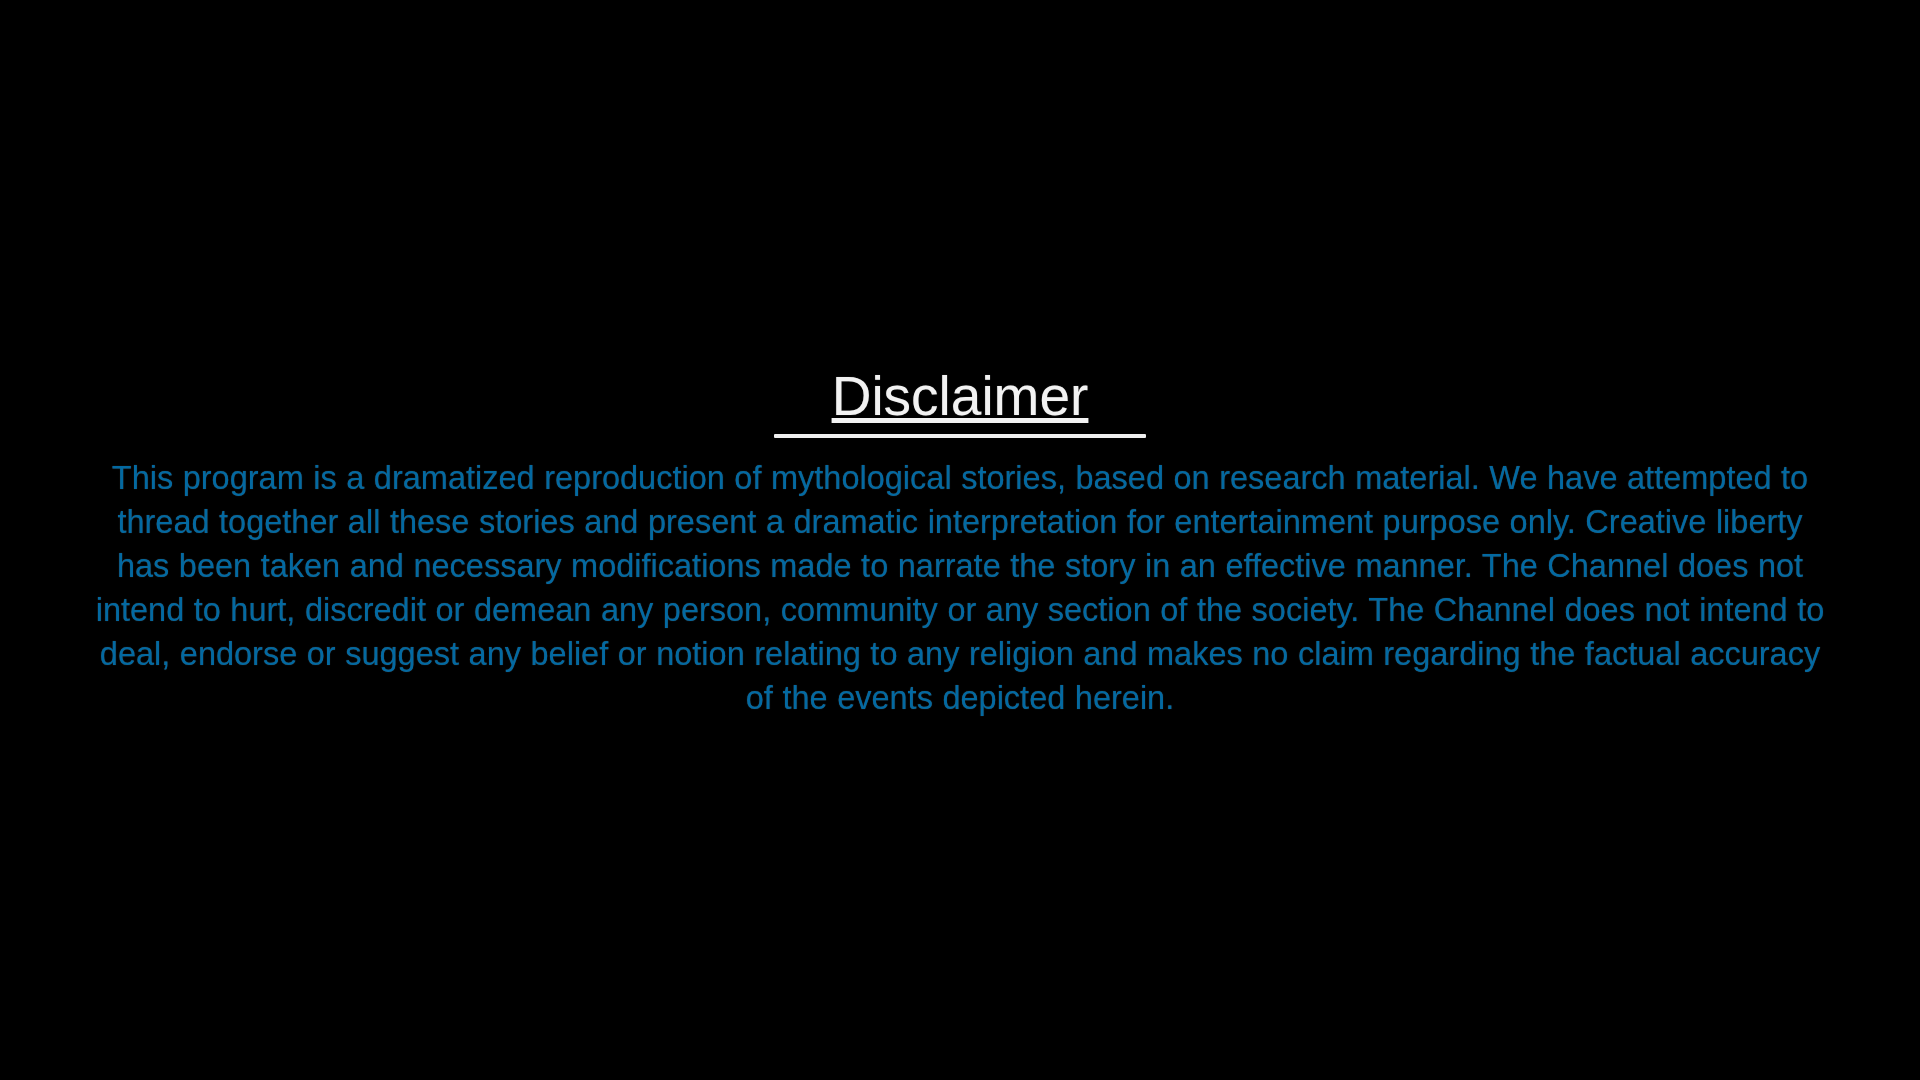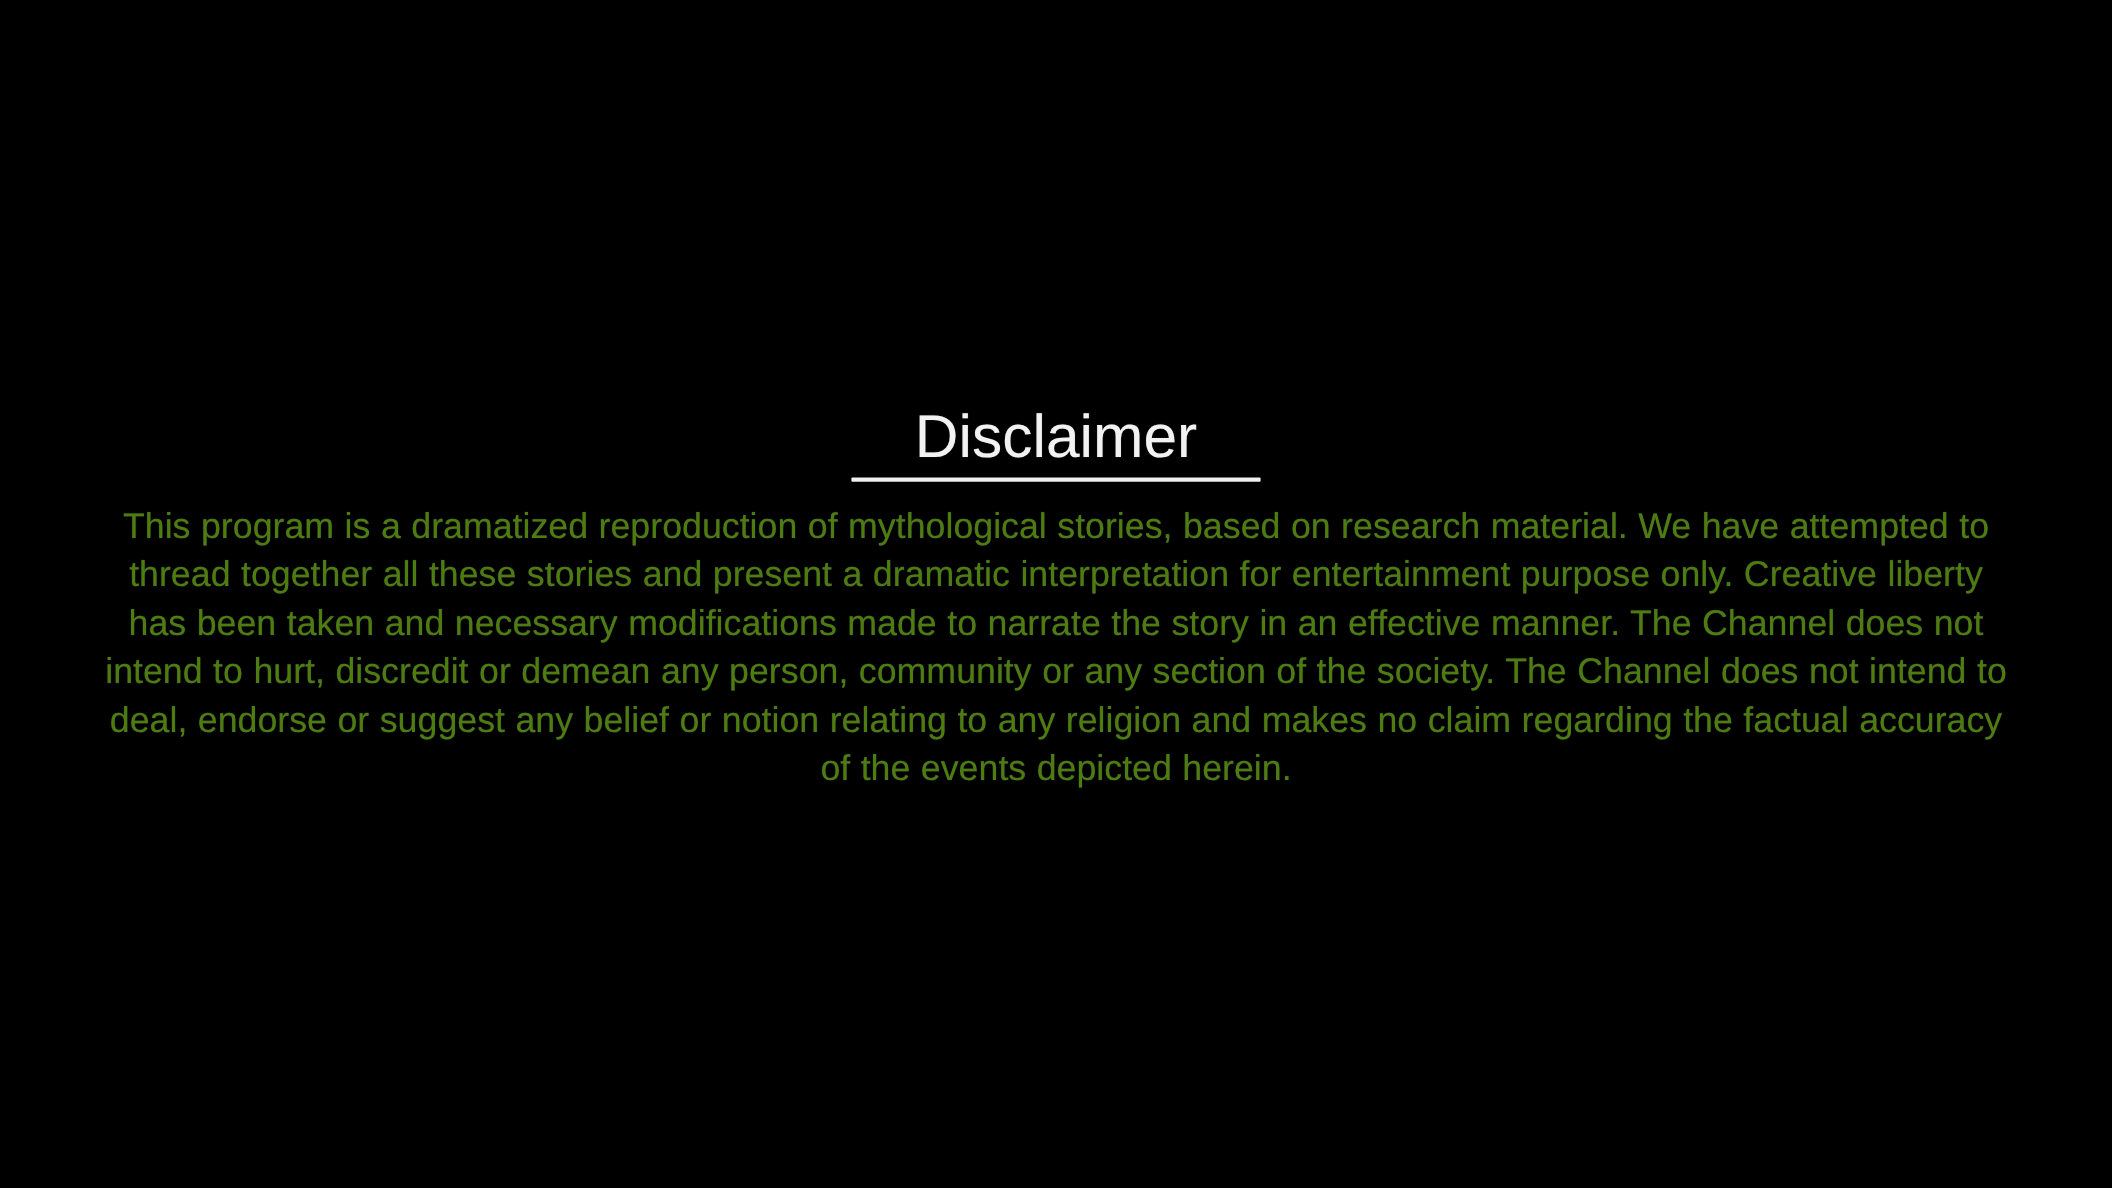--- a/index.html
+++ b/index.html
@@ -34,34 +34,35 @@
   }
   .disclaimer-title {
     font-size: 55px;
     line-height: 1.05;
     font-weight: 400;
     letter-spacing: 0px;
     color: #f2f2f2;
     text-shadow: 0 0 1px rgba(255,255,255,0.35);
     margin: 0;
     padding: 0;
+    text-decoration: underline;
   }
   .title-rule {
     width: 372px;
     height: 4px;
     background: #f0f0f0;
     margin: 8px auto 0 auto;
     border-radius: 1px;
   }
   .disclaimer-body {
     margin: 18px auto 0 auto;
     width: 1730px;
     font-size: 32.5px;
     line-height: 44px;
-    color: #4d7c0f;
+    color: #0369a1;
     text-align: center;
     text-align-last: center;
     word-spacing: 0.5px;
     text-shadow: 0 0 1px rgba(255,255,255,0.25);
   }
 </style>
 </head>
 <body>
 
 <div class="screen">

